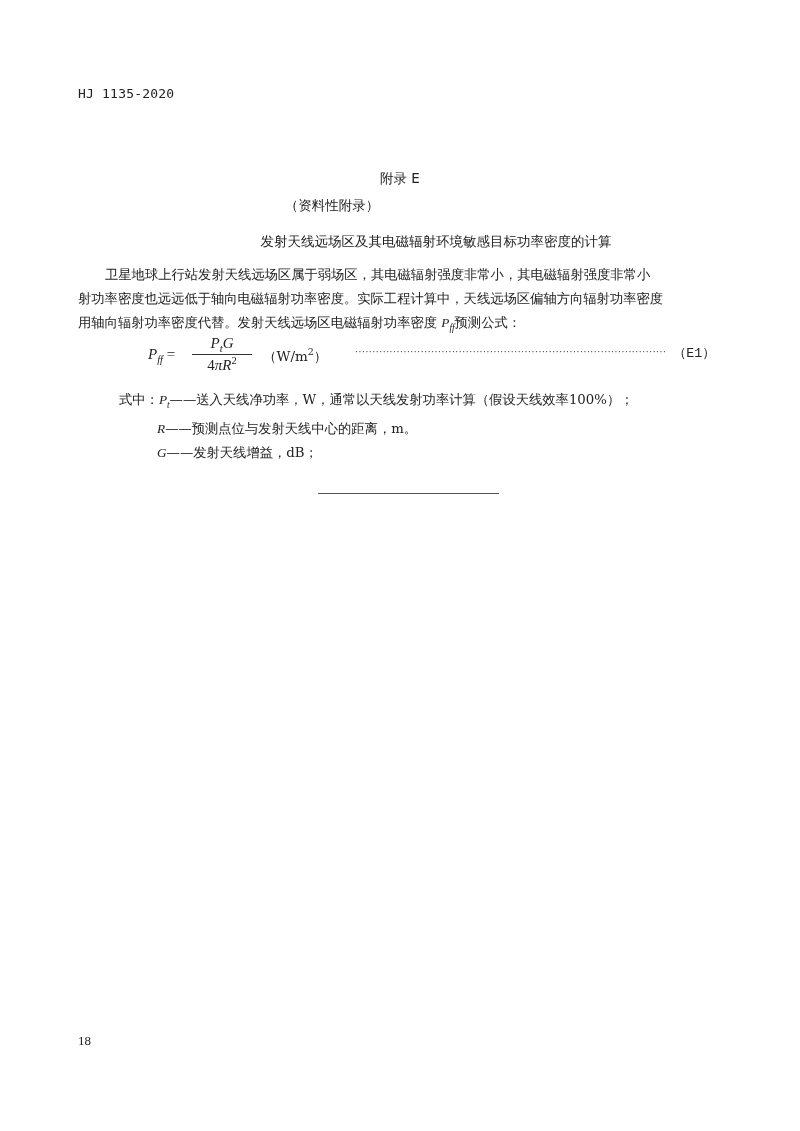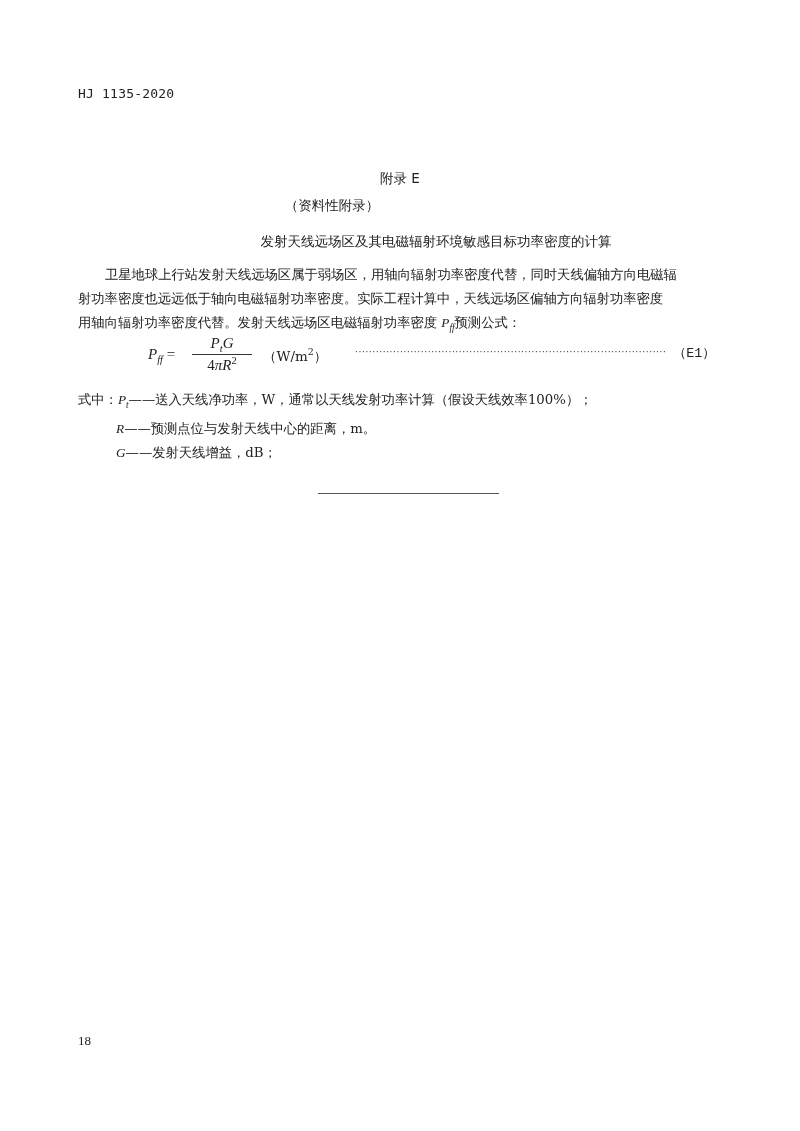--- a/index.html
+++ b/index.html
@@ -16,37 +16,37 @@
     .formula { left: 148px; top: 335px; height: 40px; font-family: "Liberation Serif", serif; font-size: 15px; color: #222; }
     .formula .lhs { position: absolute; left: 0; top: 11px; white-space: nowrap; }
     .formula .frac { position: absolute; left: 42px; top: 0; width: 64px; text-align: center; }
     .formula .num { display: block; font-style: italic; height: 19px; }
     .formula .bar { display: block; border-top: 1px solid #333; margin: 0 2px; }
     .formula .den { display: block; height: 19px; }
     .formula .unit { position: absolute; left: 115px; top: 11px; white-space: nowrap; font-family: "DejaVu Serif", serif; font-size: 13.5px; }
     .dots { left: 355px; top: 347px; width: 320px; overflow: hidden; white-space: nowrap; font-family: "DejaVu Serif", serif; font-size: 9px; letter-spacing: 0.6px; color: #333; }
     .eqno { left: 673px; top: 344px; font-family: Liberation Mono, monospace; font-size: 13.3px; color: #222; }
     .where { left: 78px; top: 388px; font-family: "DejaVu Serif", serif; font-size: 13.3px; line-height: 24px; color: #222; }
-    .where .line { display: block; white-space: nowrap; }
+    .where .line { display: block; white-space: nowrap; margin-left: 41px; }
     .where .sub-indent { padding-left: 38px; }
     .rule { left: 318px; top: 493px; width: 181px; height: 0; border-top: 1px solid #555; }
     .page-no { left: 78px; top: 1033px; font-family: "Liberation Serif", serif; font-size: 13px; color: #222; }
     sub, sup { font-size: 70%; }
   </style>
 </head>
 <body>
 
 <div class="abs header-code">HJ 1135-2020</div>
 
 <div class="abs appendix-title">附录 E</div>
 <div class="abs appendix-sub">（资料性附录）</div>
 <div class="abs section-title">发射天线远场区及其电磁辐射环境敏感目标功率密度的计算</div>
 
 <div class="abs para">
-  <span class="line indent">卫星地球上行站发射天线远场区属于弱场区，用轴向辐射功率密度代替，同时天线偏轴方向电磁辐</span>
+  <span class="line indent">卫星地球上行站发射天线远场区属于弱场区，其电磁辐射强度非常小，其电磁辐射强度非常小</span>
   <span class="line">射功率密度也远远低于轴向电磁辐射功率密度。实际工程计算中，天线远场区偏轴方向辐射功率密度</span>
   <span class="line"><span>用轴向辐射功率密度代替。发射天线远场区电磁辐射功率密度 </span><span class="math">P</span><sub class="math">ff</sub><span>预测公式：</span></span>
 </div>
 
 <div class="abs formula">
   <span class="lhs"><span class="math">P</span><sub class="math">ff</sub><span> = </span></span>
   <span class="frac">
     <span class="num"><span>P</span><sub>t</sub><span>G</span></span>
     <span class="bar"></span>
     <span class="den"><span>4</span><span class="math">π</span><span class="math">R</span><sup>2</sup></span>

